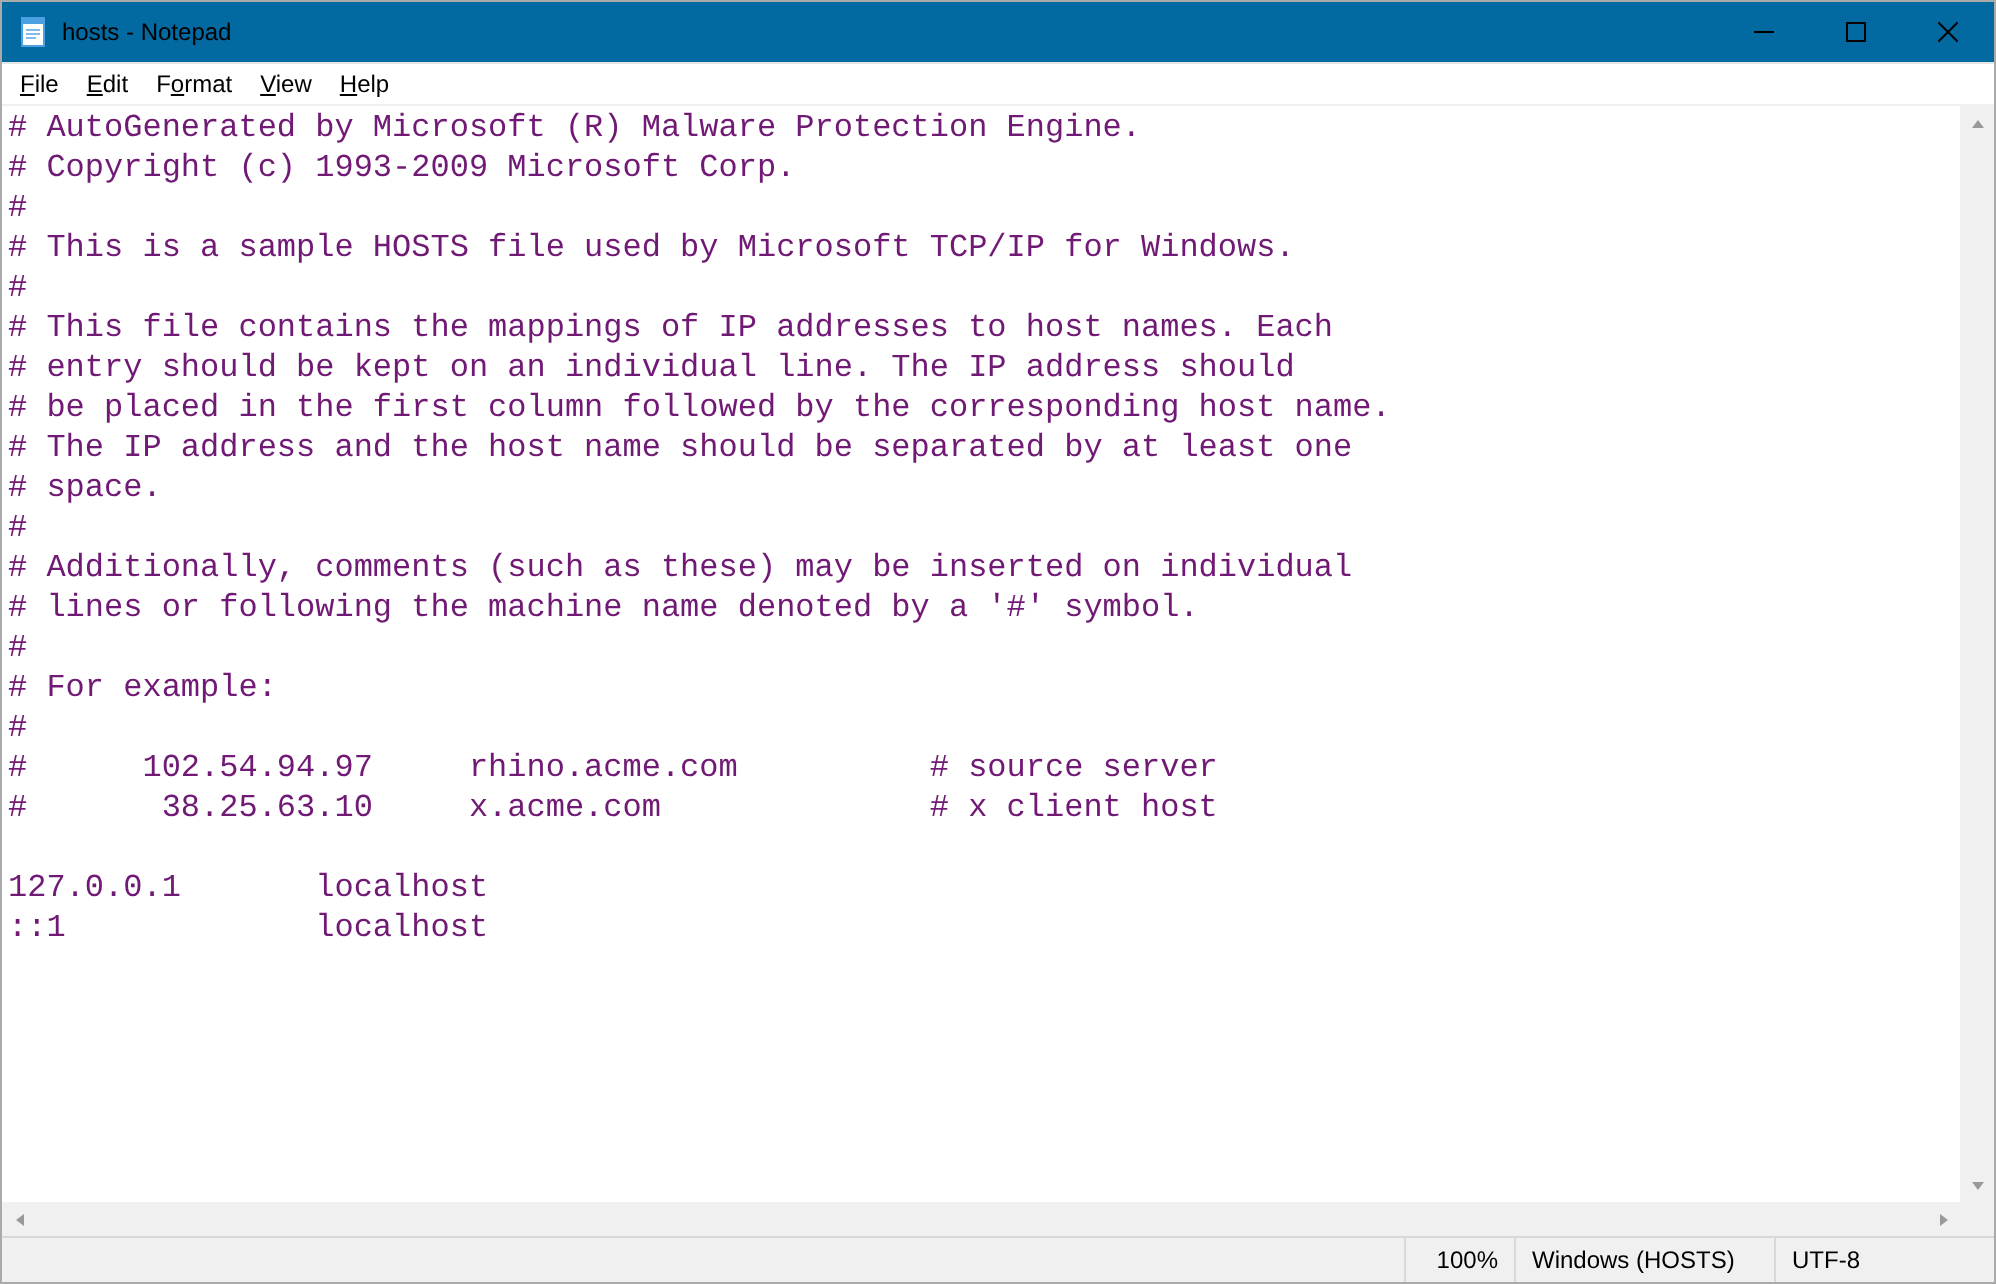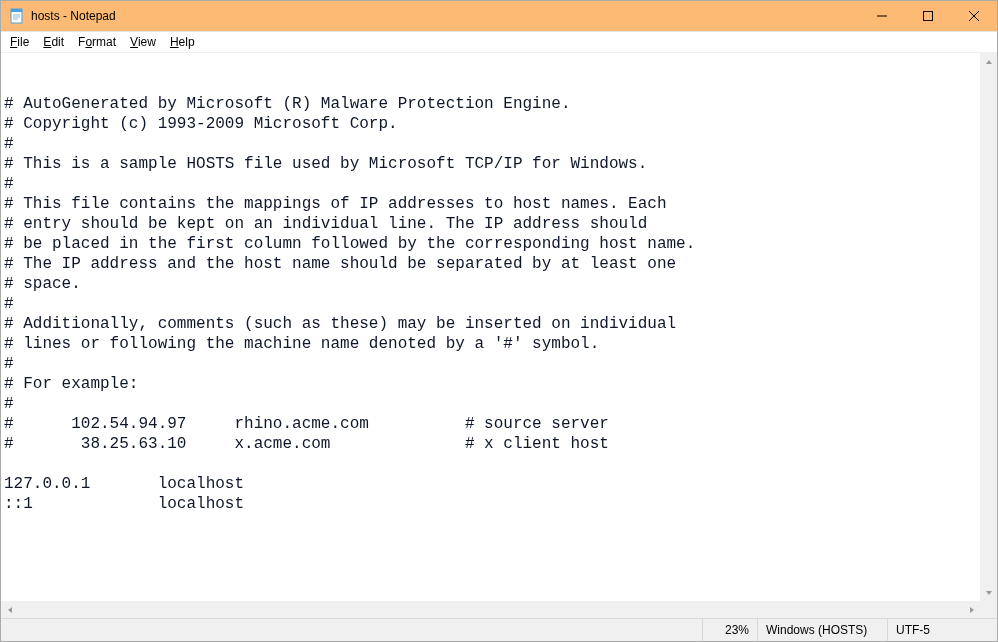--- a/index.html
+++ b/index.html
@@ -10,21 +10,21 @@
       width: 998px;
       height: 642px;
       overflow: hidden;
       border: 1px solid #aaa;
       display: flex;
       flex-direction: column;
     }
     
     .titlebar {
       height: 31px;
-      background: #fdba74;
+      background: #0369a1;
       display: flex;
       align-items: center;
       border-bottom: 1px solid #e5e5e5;
       user-select: none;
     }
     .titlebar-icon {
       width: 16px;
       height: 16px;
       margin: 0 6px 0 8px;
       display: flex;
@@ -71,25 +71,24 @@
     }
     .editor {
       position: absolute;
       inset: 0 17px 17px 0;
       white-space: pre;
       font-family: Consolas, "Courier New", monospace;
       font-size: 16px;
       line-height: 20px;
       padding: 1px 3px;
       overflow: hidden;
-      color: #0f172a;
+      color: #701a75;
       outline: none;
       border: none;
       resize: none;
-      margin-top: 40px;
     }
     
     .scroll-v {
       position: absolute;
       top: 0; right: 0; bottom: 17px;
       width: 17px;
       background: #f0f0f0;
       display: flex;
       flex-direction: column;
       justify-content: space-between;
@@ -227,16 +226,16 @@
       <svg viewBox="0 0 8 8">
           <path d="M6 4 L2 7 L2 1 Z" fill="currentColor"></path>
         </svg>
     </div>
   </div>
   <div class="scroll-corner"></div>
 </div>
 
 <div class="statusbar">
   <div class="status-spacer"></div>
-  <div class="status-cell zoom">23%</div>
+  <div class="status-cell zoom">100%</div>
   <div class="status-cell eol">Windows (HOSTS)</div>
-  <div class="status-cell enc">UTF-5</div>
+  <div class="status-cell enc">UTF-8</div>
 </div>
 
 </body></html>

